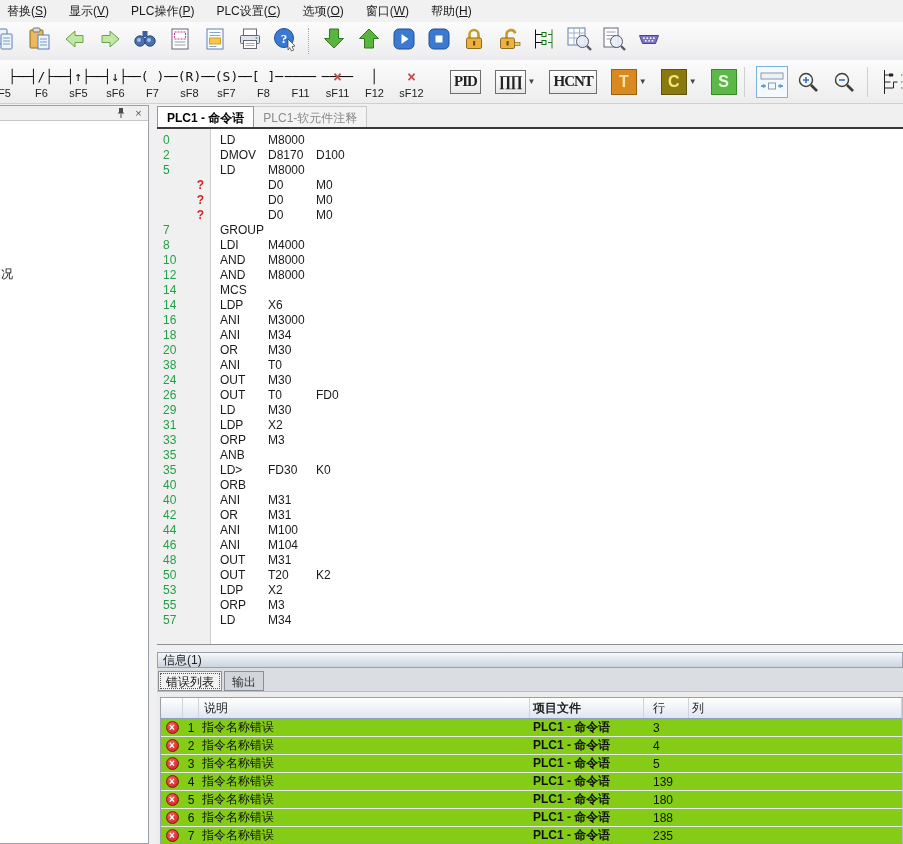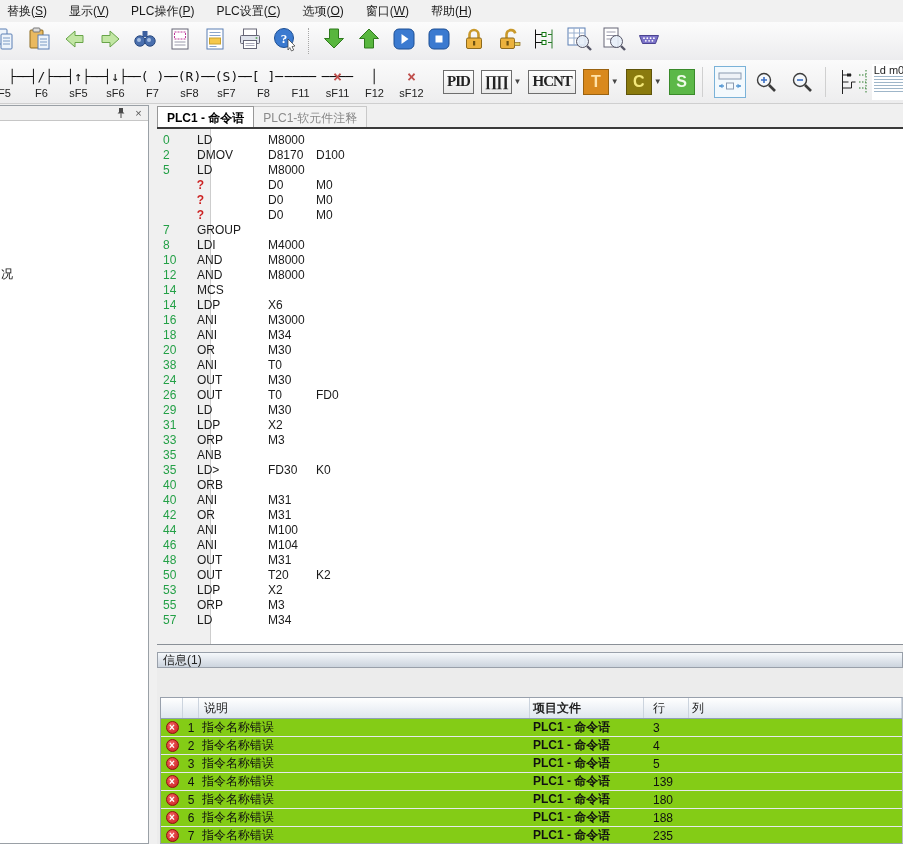--- a/index.html
+++ b/index.html
@@ -32,21 +32,21 @@
   #ladder-group{display:flex;align-items:flex-start;}
   .lad-btn{width:37px;display:flex;flex-direction:column;align-items:center;margin-top:2px;}
   .lad-btn:first-child{margin-left:-14px;}
   .lad-sym{font-family:"DejaVu Sans Mono",monospace;font-size:13px;height:20px;line-height:20px;
     color:#111;white-space:pre;position:relative;}
   .lad-red{color:#c0504d;font-size:15px;font-weight:bold;}
   .lad-ov{position:absolute;left:50%;top:0;transform:translateX(-50%);color:#c0504d;
     font-size:15px;font-weight:bold;}
   .lad-lbl{font-size:11px;color:#222;line-height:12px;}
   #instr-group{display:flex;align-items:center;margin-left:6px;}
-  .ins-btn{margin-left:7px;display:inline-flex;align-items:center;justify-content:center;}
+  .ins-btn{margin-left:14px;display:inline-flex;align-items:center;justify-content:center;}
   .ins-boxed{border:1px solid #6e6e6e;background:linear-gradient(#ffffff,#e9e9e9);
     font-family:"Liberation Serif",serif;font-weight:bold;font-size:15px;
     padding:0 3px;height:24px;color:#222;letter-spacing:-1px;}
   .ins-orange{width:26px;height:26px;background:#d9891d;border:1px solid #9a6210;
     color:#ffe2a8;font-weight:bold;font-size:16px;}
   .ins-olive{width:26px;height:26px;background:#8a7a0e;border:1px solid #5f540a;
     color:#f4e87a;font-weight:bold;font-size:16px;}
   .ins-green{width:26px;height:26px;background:#5cb848;border:1px solid #3a8a2a;
     color:#eefbe8;font-weight:bold;font-size:16px;}
   .dd{font-size:8px;color:#444;margin-left:2px;}
@@ -76,21 +76,21 @@
   .etab-active{background:#fff;border:1px solid #989898;border-bottom:none;font-weight:bold;color:#000;}
   .etab-inactive{color:#8a8a8a;background:#f3f3f3;border:1px solid #c9c9c9;border-bottom:none;border-left:none;}
   #tab-underline{height:2px;background:#3a3a3a;}
   #code{position:relative;height:516px;background:#fff;border-bottom:1px solid #8a9097;
     box-sizing:border-box;overflow:hidden;padding-top:4px;}
   #gutter-bg{position:absolute;left:0;top:0;bottom:0;width:53px;background:#f0f0f0;
     border-right:1px solid #cdcdcd;}
   .code-line{position:relative;height:15px;line-height:15px;font-size:12px;color:#1a1a1a;}
   .lnum{position:absolute;left:6px;color:#23a046;}
   .errq{position:absolute;left:0;width:47px;text-align:right;color:#cc2222;font-weight:bold;}
-  .c-op{position:absolute;left:40px;}
+  .c-op{position:absolute;left:63px;}
   .c-a1{position:absolute;left:111px;}
   .c-a2{position:absolute;left:159px;}
 
   
   #info{position:absolute;left:157px;top:652px;right:0;bottom:0;background:#ececec;}
   #info-title{height:16px;background:linear-gradient(#f5f8fb,#ccd4de);
     border:1px solid #99a0aa;box-sizing:border-box;font-size:12px;color:#222;
     padding:0 5px;line-height:15px;}
   #info-tabs{height:23px;display:flex;align-items:flex-end;padding-left:1px;gap:2px;
     background:#dadde1;border-bottom:1px solid #b9bdc2;}
@@ -600,20 +600,24 @@
           <span class="c-op">LD</span>
           <span class="c-a1">M34</span>
           <span class="c-a2"></span>
         </div>
       </div>
   </div>
 </div>
 
 <div id="info">
   <div id="info-title">信息(1)</div>
+  <div id="info-tabs">
+    <div class="itab itab-active">错误列表</div>
+    <div class="itab itab-inactive">输出</div>
+  </div>
   <div id="err-table">
     <div id="err-head">
       <span class="hcell ci"></span>
       <span class="hcell cn"></span>
       <span class="hcell cd hd-desc">说明</span>
       <span class="hcell cf">项目文件</span>
       <span class="hcell cl">行</span>
       <span class="hcell cc">列</span>
     </div>
     <div>

